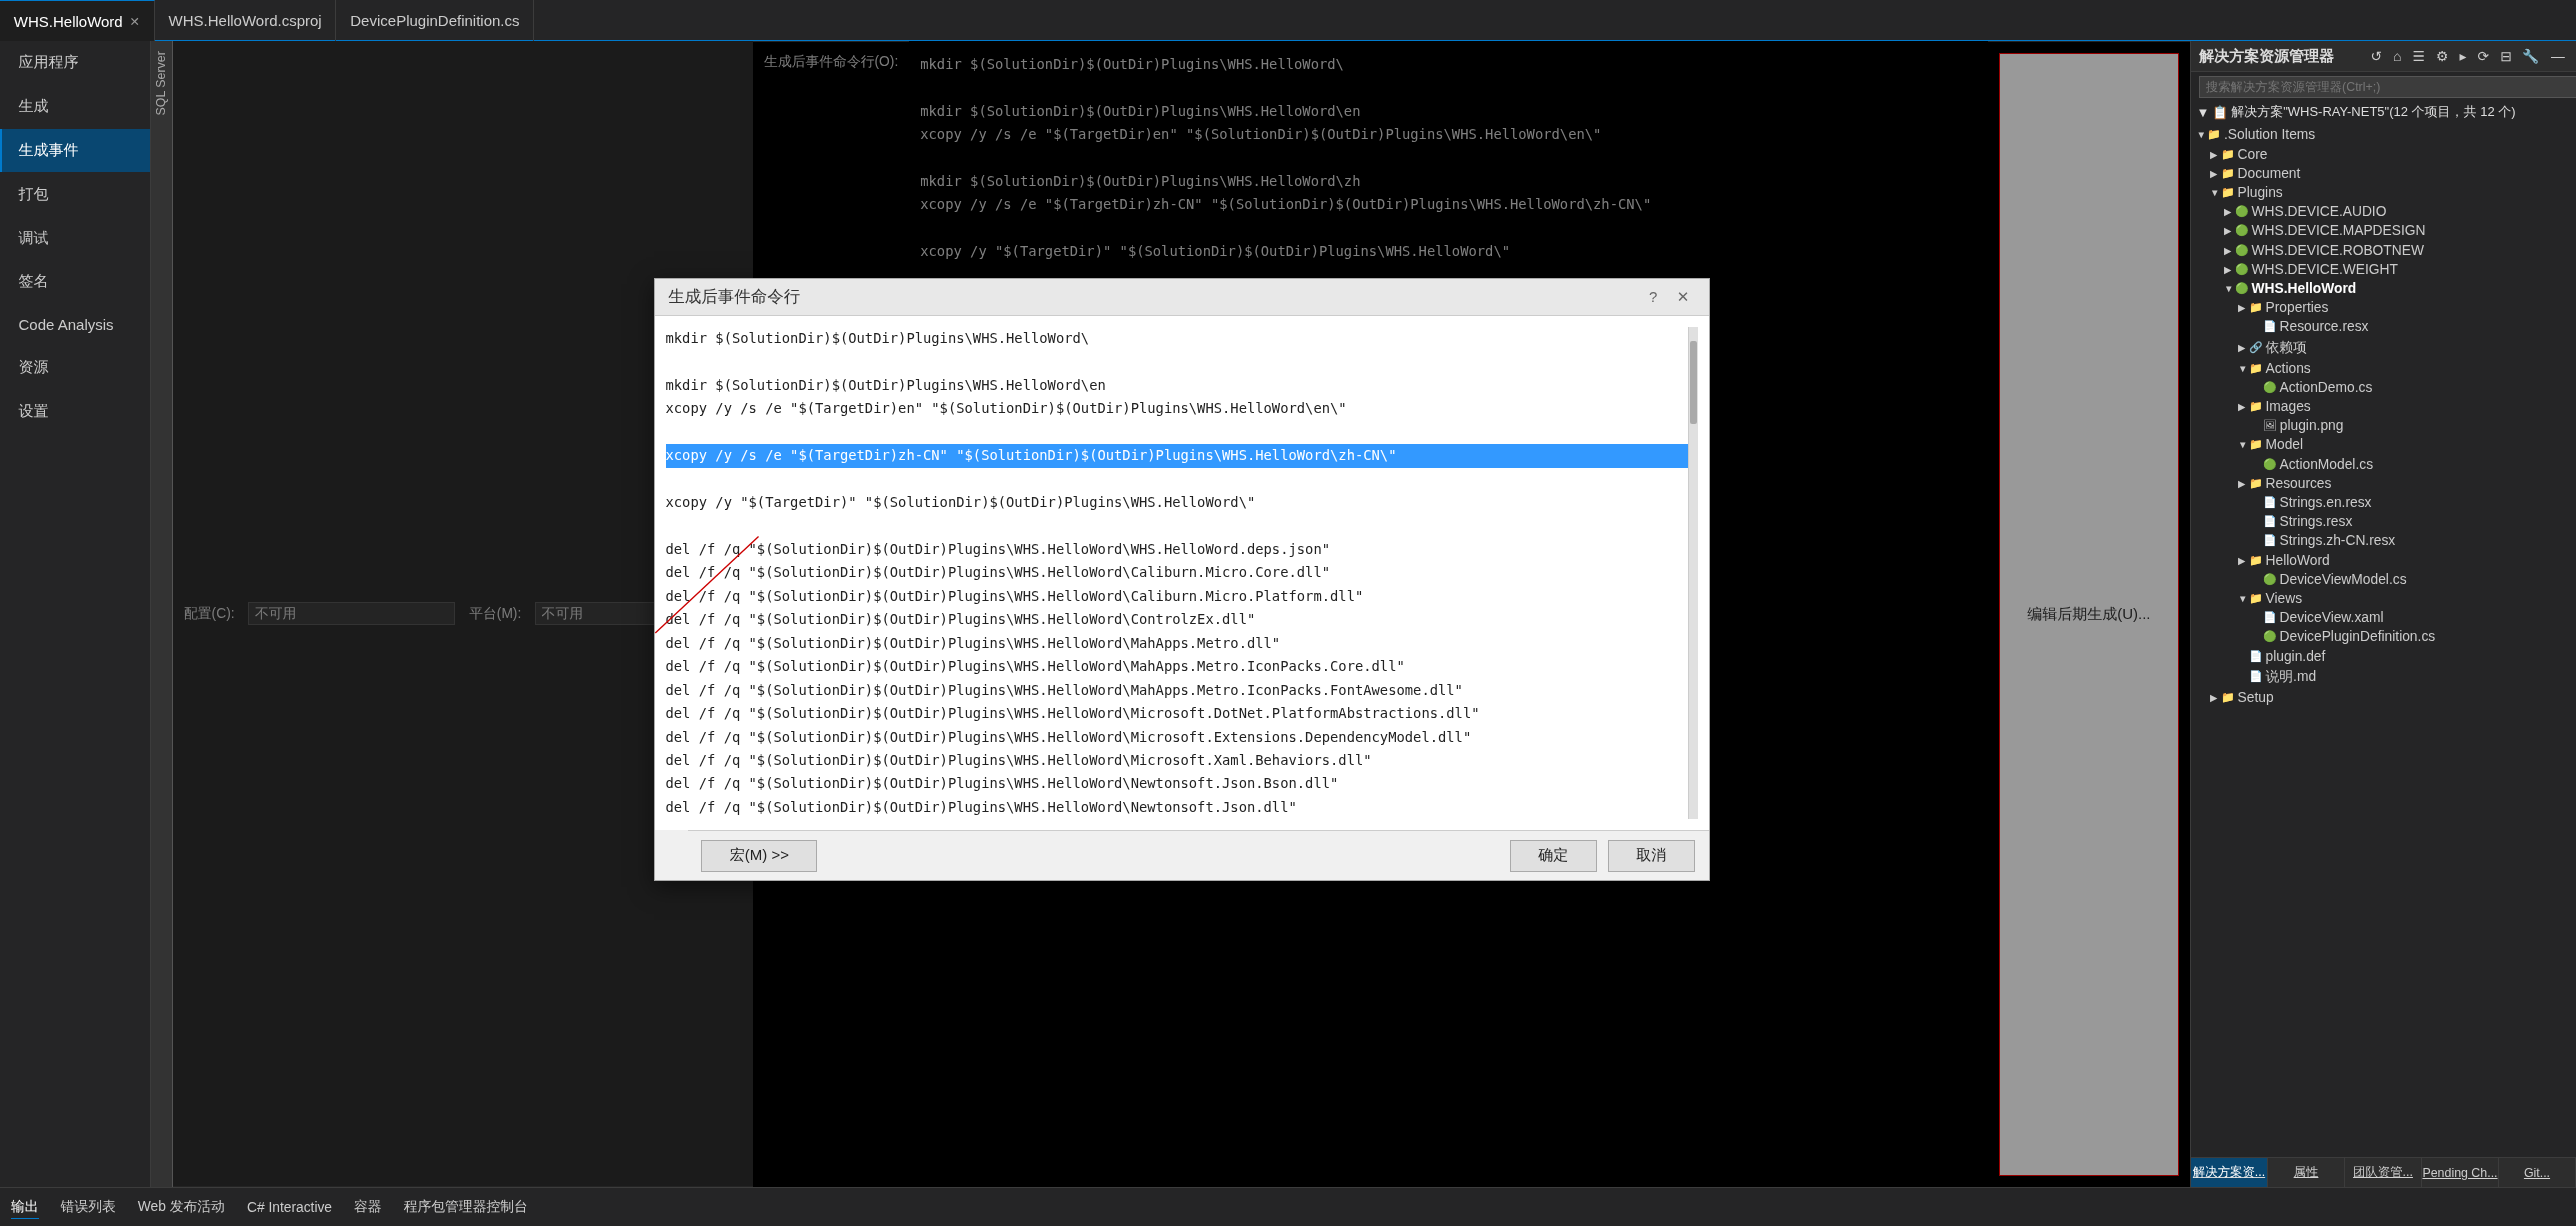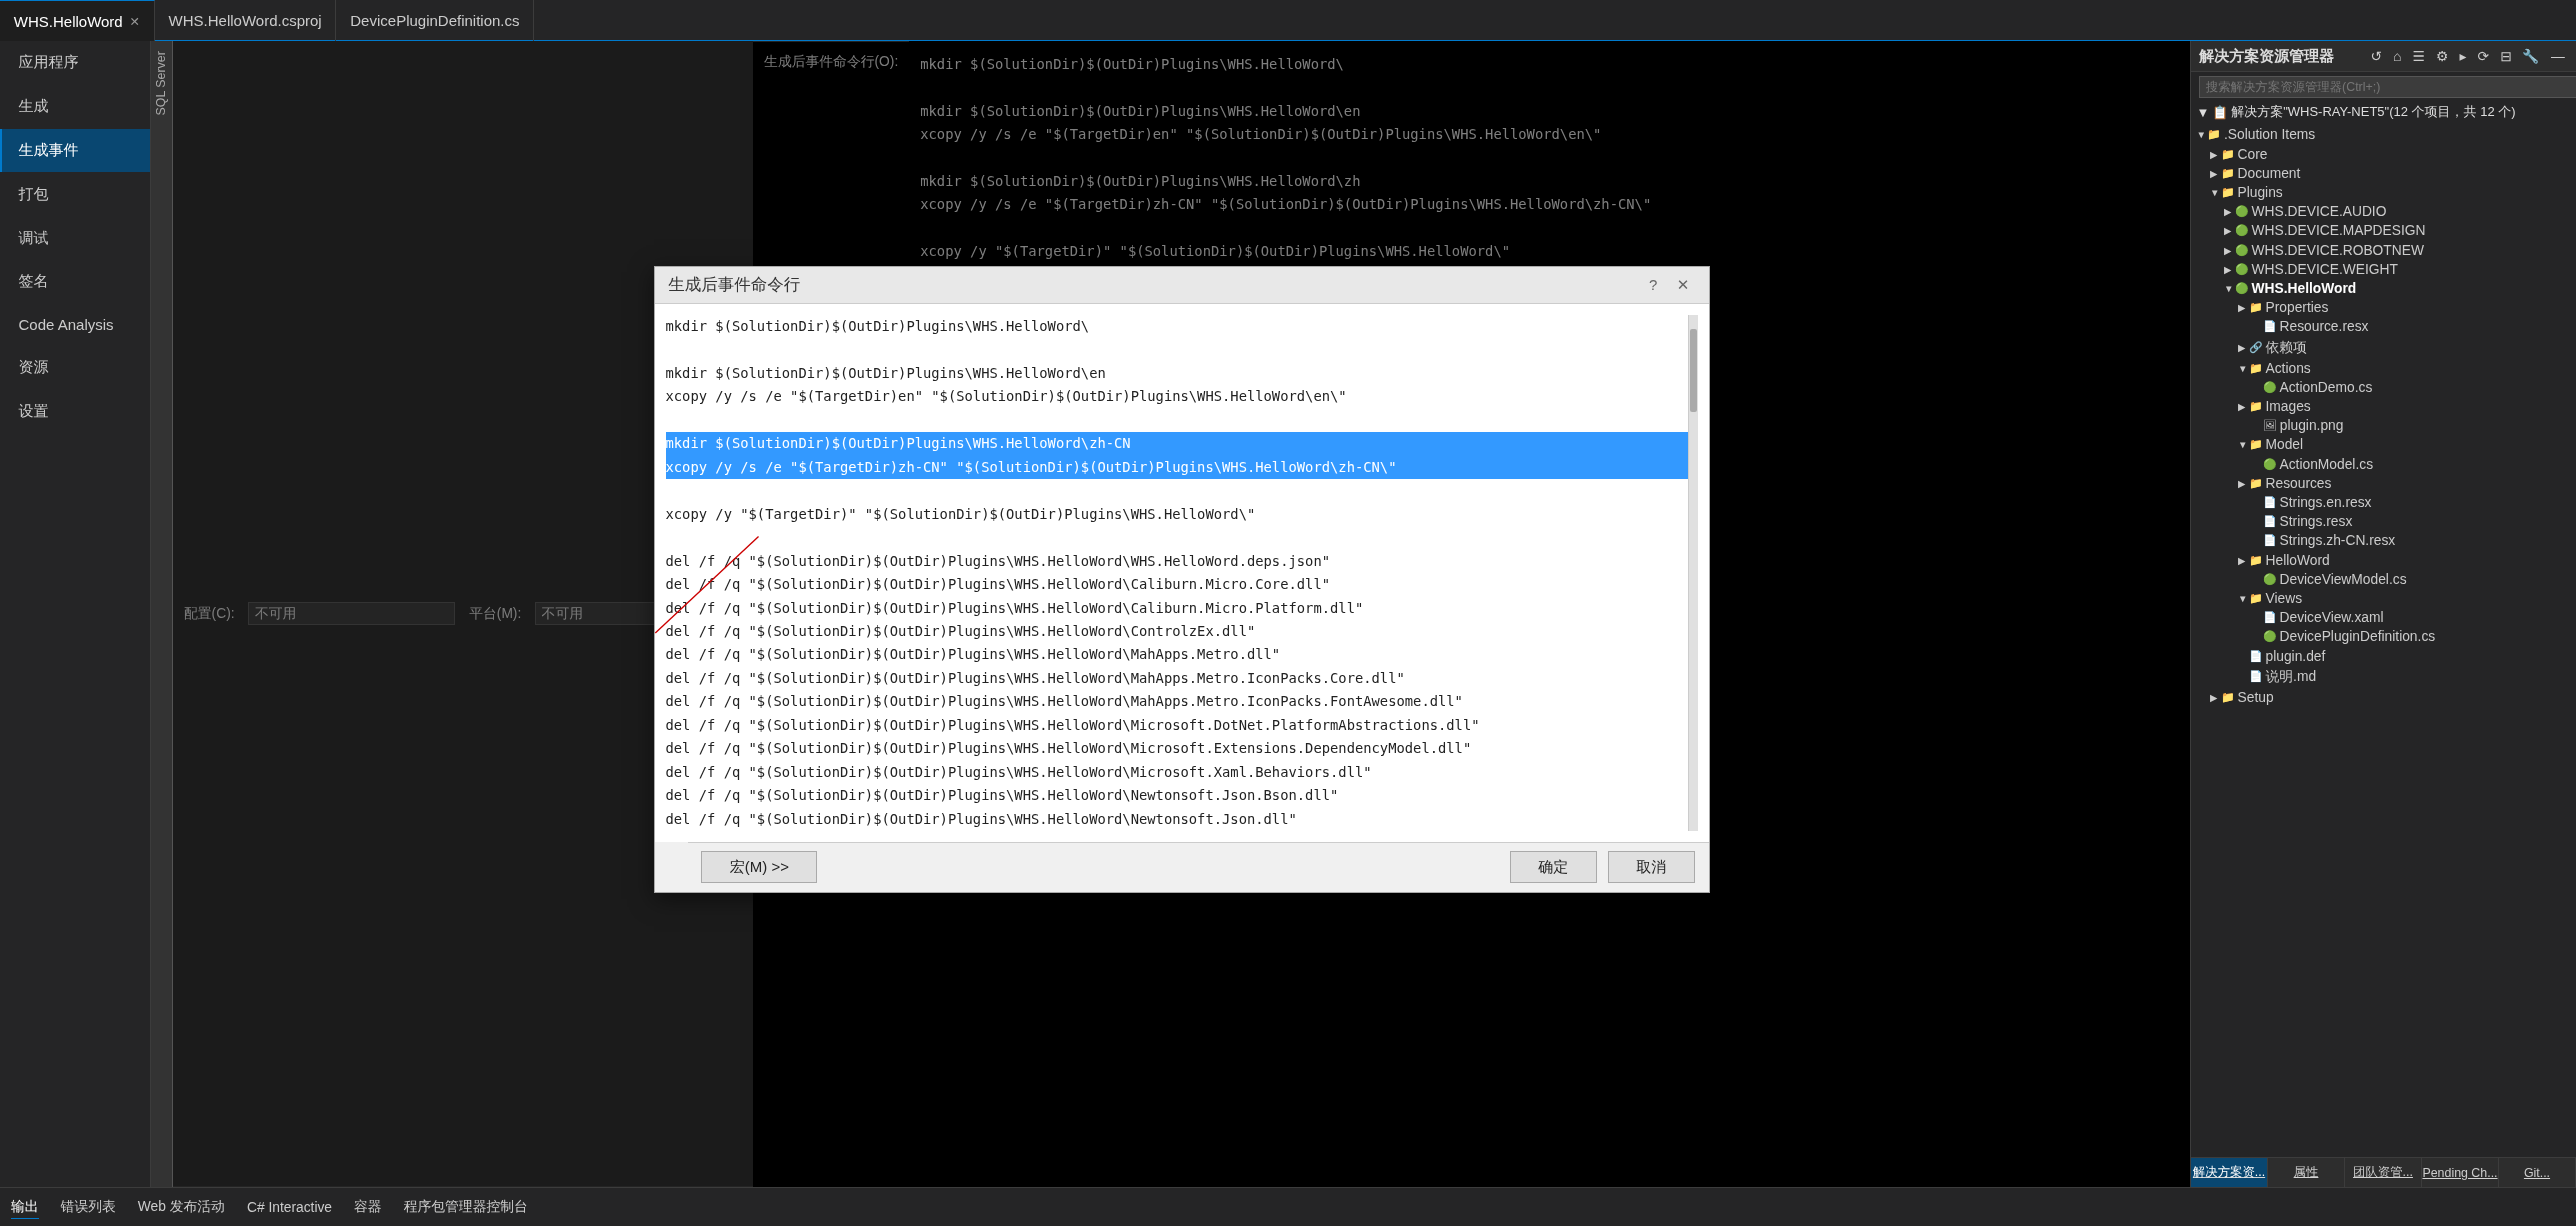--- a/index.html
+++ b/index.html
@@ -457,41 +457,43 @@
       <div class="code-line">xcopy /y /s /e  "$(TargetDir)zh-CN" "$(SolutionDir)$(OutDir)Plugins\WHS.HelloWord\zh-CN\"</div>
       <div class="code-line">&nbsp;</div>
       <div class="code-line">xcopy /y "$(TargetDir)" "$(SolutionDir)$(OutDir)Plugins\WHS.HelloWord\"</div>
       <div class="code-line">&nbsp;</div>
       <div class="code-line">del /f /q "$(SolutionDir)$(OutDir)Plugins\WHS.HelloWord\WHS.HelloWord.deps.json"</div>
       <div class="code-line">del /f /q "$(SolutionDir)$(OutDir)Plugins\WHS.HelloWord\Caliburn.Micro.Core.dll"</div>
       <div class="code-line">del /f /q "$(SolutionDir)$(OutDir)Plugins\WHS.HelloWord\Caliburn.Micro.Platform.dll"</div>
       <div class="code-line">del /f /q "$(SolutionDir)$(OutDir)Plugins\WHS.HelloWord\ControlzEx.dll"</div>
     </div>
 
+    <div class="edit-postbuild-btn">
+      <button class="edit-btn">编辑后期生成(U)...</button>
+    </div>
 
     <div class="modal-overlay">
       <div class="modal" style="margin-top: -69px;">
 
         <div class="modal-title-bar">
           <span class="modal-title">生成后事件命令行</span>
           <div class="modal-title-actions">
             <span class="modal-icon-btn">?</span>
             <span class="modal-icon-btn">✕</span>
           </div>
         </div>
 
         <div class="modal-body">
           <div class="modal-body-content">
             <div class="modal-text-area">
               <div class="modal-code-line">mkdir $(SolutionDir)$(OutDir)Plugins\WHS.HelloWord\</div>
               <div class="modal-code-line">&nbsp;</div>
               <div class="modal-code-line">mkdir $(SolutionDir)$(OutDir)Plugins\WHS.HelloWord\en</div>
               <div class="modal-code-line">xcopy  /y /s /e  "$(TargetDir)en" "$(SolutionDir)$(OutDir)Plugins\WHS.HelloWord\en\"</div>
               <div class="modal-code-line">&nbsp;</div>
-              <span class="modal-code-line modal-selected">mkdir $(SolutionDir)$(OutDir)Plugins\WHS.HelloWord\zh-CN</span>
               <span class="modal-code-line modal-selected">xcopy  /y /s /e  "$(TargetDir)zh-CN" "$(SolutionDir)$(OutDir)Plugins\WHS.HelloWord\zh-CN\"</span>
               <div class="modal-code-line">&nbsp;</div>
               <div class="modal-code-line">xcopy /y "$(TargetDir)" "$(SolutionDir)$(OutDir)Plugins\WHS.HelloWord\"</div>
               <div class="modal-code-line">&nbsp;</div>
               <div class="modal-code-line">del /f /q "$(SolutionDir)$(OutDir)Plugins\WHS.HelloWord\WHS.HelloWord.deps.json"</div>
               <div class="modal-code-line">del /f /q "$(SolutionDir)$(OutDir)Plugins\WHS.HelloWord\Caliburn.Micro.Core.dll"</div>
               <div class="modal-code-line">del /f /q "$(SolutionDir)$(OutDir)Plugins\WHS.HelloWord\Caliburn.Micro.Platform.dll"</div>
               <div class="modal-code-line">del /f /q "$(SolutionDir)$(OutDir)Plugins\WHS.HelloWord\ControlzEx.dll"</div>
               <div class="modal-code-line">del /f /q "$(SolutionDir)$(OutDir)Plugins\WHS.HelloWord\MahApps.Metro.dll"</div>
               <div class="modal-code-line">del /f /q "$(SolutionDir)$(OutDir)Plugins\WHS.HelloWord\MahApps.Metro.IconPacks.Core.dll"</div>

